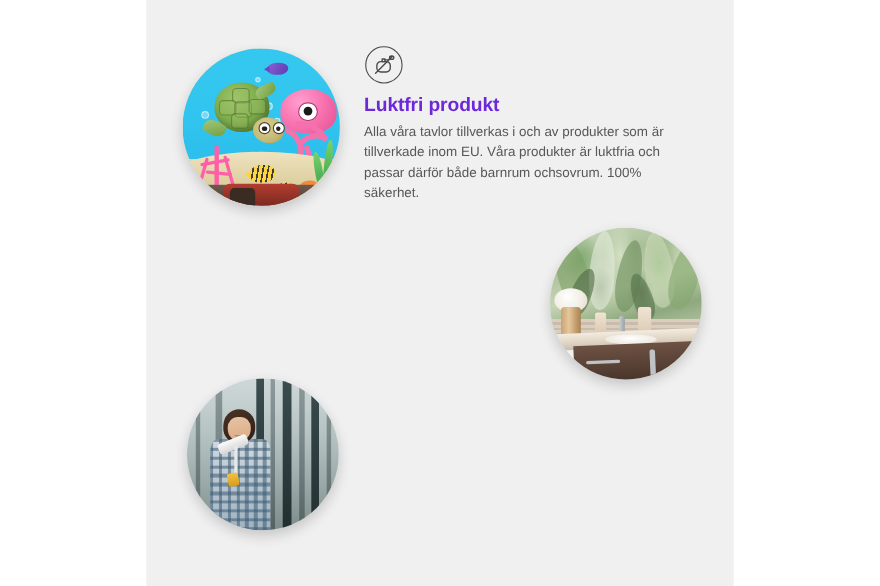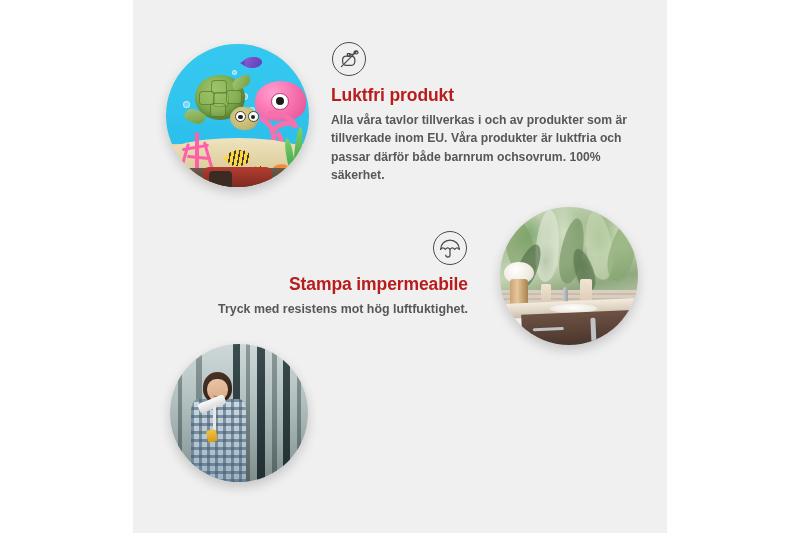--- a/index.html
+++ b/index.html
@@ -268,30 +268,29 @@
   .f-icon {
     width: 34px; height: 34px;
     border: 1.5px solid #4a4a4a;
     border-radius: 50%;
     display: flex; align-items: center; justify-content: center;
     box-sizing: border-box;
   }
   .f-title {
     font-size: 17.5px;
     font-weight: 700;
-    color: #b91c1c;
+    color: #6d28d9;
     letter-spacing: -0.1px;
     margin: 9px 0 5px 0;
     white-space: nowrap;
   }
   .f-body {
     font-size: 12.2px;
     line-height: 1.50;
     color: #575757;
-    font-weight: bold;
   }
 
   
   #feature-odour { left: 331px; top: 42px; width: 296px; text-align: left; }
   #feature-odour .f-icon { margin-left: 1px; }
 
   
   #feature-water { left: 215px; top: 231px; width: 253px; text-align: right; }
   #feature-water .f-icon { margin-left: auto; margin-right: 1px; }
   #feature-water .f-body { font-size: 12.4px; }
@@ -427,26 +426,15 @@
         <path d="M10.4 6.6 h2.6 v2.4 h-2.6 z"></path>
         <path d="M13.0 7.4 h2.6 a1.5 1.5 0 0 0 1.5 -1.5 a1.5 1.5 0 0 1 1.5 -1.5"></path>
         <ellipse cx="19.1" cy="5.4" rx="1.9" ry="1.5"></ellipse>
         <path d="M4.4 19.6 L19.6 4.4"></path>
       </svg>
     </div>
     <div class="f-title">Luktfri produkt</div>
     <div class="f-body">Alla våra tavlor tillverkas i och av produkter som är tillverkade inom EU. Våra produkter är luktfria och passar därför både barnrum ochsovrum. 100% säkerhet.</div>
   </div>
 
-  <div class="feature" id="feature-water">
-    <div class="f-icon">
-      <svg width="24" height="24" viewBox="0 0 24 24" fill="none" stroke="#4a4a4a" stroke-width="1.25" stroke-linecap="round" stroke-linejoin="round">
-        <path d="M2.6 13.4 A9.4 9.4 0 0 1 21.4 13.4"></path>
-        <path d="M2.6 13.4 q2.35 -3.0 4.7 0 q2.35 -3.0 4.7 0 q2.35 -3.0 4.7 0 q2.35 -3.0 4.7 0"></path>
-        <path d="M12 13.4 V19.0 a2.1 2.1 0 0 1 -4.2 0"></path>
-      </svg>
-    </div>
-    <div class="f-title">Stampa impermeabile</div>
-    <div class="f-body">Tryck med resistens mot hög luftfuktighet.</div>
-  </div>
 
 
 </div>
 
 </body></html>

